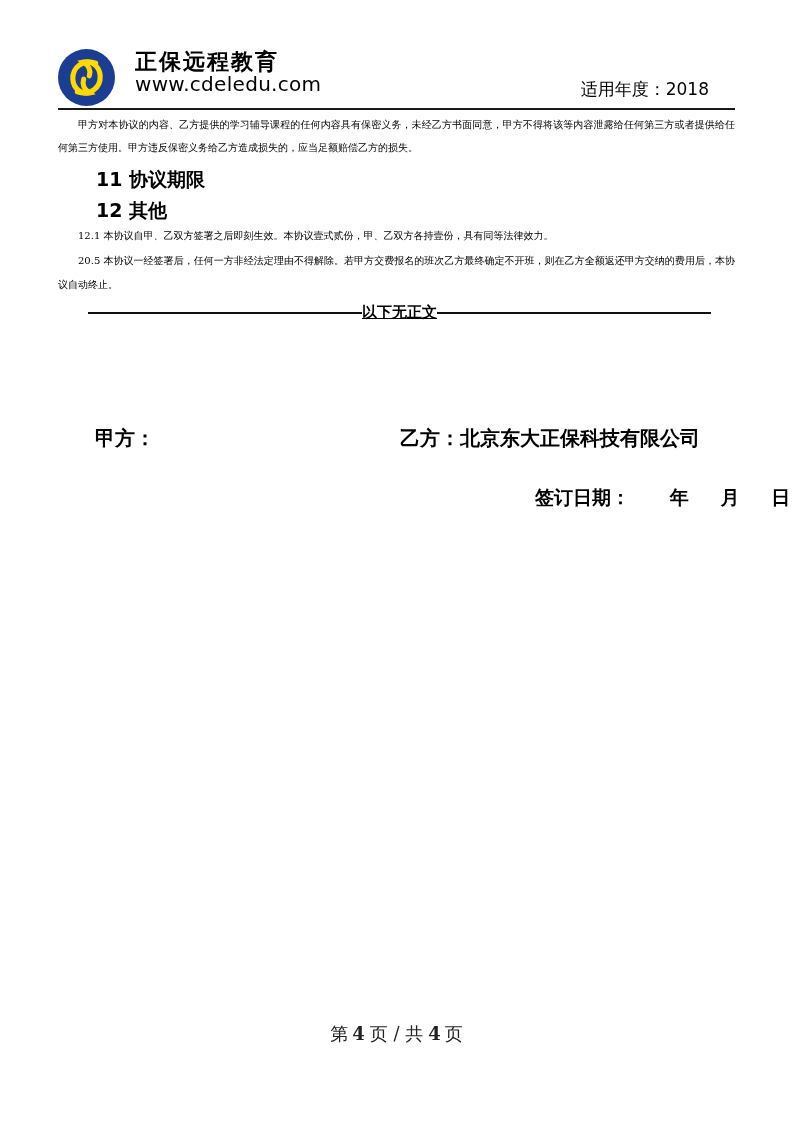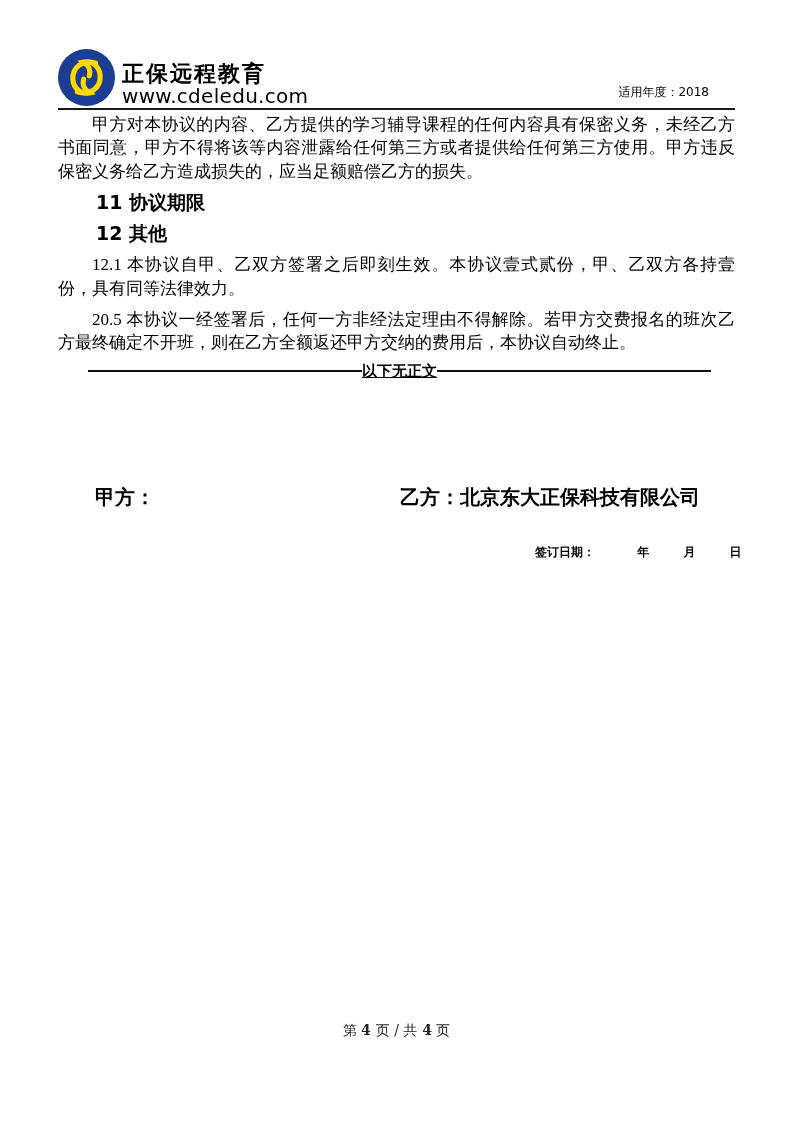--- a/index.html
+++ b/index.html
@@ -17,67 +17,67 @@
     padding: 0 58px;
   }
 
   
   .header {
     display: flex;
     justify-content: space-between;
     align-items: flex-end;
     padding-top: 49px;
   }
-  .brand { display: flex; align-items: flex-end; gap: 7px; }
+  .brand { display: flex; align-items: flex-start; gap: 20px; }
   .logo-svg { width: 57px; height: 57px; display: block; }
   .brand-text { display: flex; flex-direction: column; justify-content: center; }
   .brand-name {
     font-family: "DejaVu Sans", "Liberation Sans", sans-serif;
     font-weight: bold;
     font-size: 22px;
     letter-spacing: 2px;
     line-height: 26px;
   }
   .brand-url {
     font-family: "DejaVu Sans", "Liberation Sans", sans-serif;
     font-weight: normal;
     font-size: 20px;
     line-height: 19px;
     letter-spacing: 0.3px;
   }
   .applicable-year {
-    font-size: 12px;
+    font-size: 17px;
     padding-bottom: 5px;
     margin-right: 26px;
     font-family: "DejaVu Sans", "Liberation Sans", sans-serif;
   }
   .header-rule {
     border: none;
     border-top: 2px solid #1a1a1a;
     margin-top: 2px;
   }
 
   
   .doc-body { margin-top: 3px; }
   .para {
-    font-size: 17px;
+    font-size: 10px;
     line-height: 23.3px;
     text-align: justify;
     text-indent: 2em;
     word-break: break-all;
   }
   .sec-heading {
     font-family: "DejaVu Sans", "Liberation Sans", sans-serif;
     font-weight: bold;
     font-size: 19px;
     line-height: 23.3px;
     text-indent: 2em;
     margin-top: 8px;
   }
-  .clause { margin-top: 8px; font-family: Liberation Serif, serif; }
+  .clause { margin-top: 2px; }
 
   
   .end-marker {
     display: flex;
     align-items: center;
     margin: 7px 24px 0 30px;
     text-decoration: underline;
   }
   .dash-line { flex: 1; height: 2px; background: #111; }
   .end-marker-text {
@@ -95,36 +95,36 @@
     font-family: "DejaVu Sans", "Liberation Sans", sans-serif;
     font-weight: bold;
     font-size: 20px;
   }
   .party-a { position: absolute; left: 37px; top: 0; }
   .party-b { position: absolute; left: 342px; top: 0; }
 
   .date-row {
     margin-top: 38px;
     padding-left: 477px;
-    font-family: Liberation Mono, monospace;
+    font-family: Liberation Serif, serif;
     font-weight: bold;
-    font-size: 12px;
+    font-size: 19px;
     white-space: nowrap;
   }
   .date-year  { margin-left: 35px; }
   .date-month { margin-left: 27px; }
   .date-day   { margin-left: 27px; }
 
   
   .footer {
     position: absolute;
     left: 0; right: 0;
     top: 1022px;
     text-align: center;
-    font-size: 14px;
+    font-size: 18px;
     color: #222;
   }
   .footer .num { font-weight: bold; margin: 0 4px; }
   .footer .mid { margin: 0 1px; }
 </style>
 </head>
 <body>
 
 <div class="page">
 

